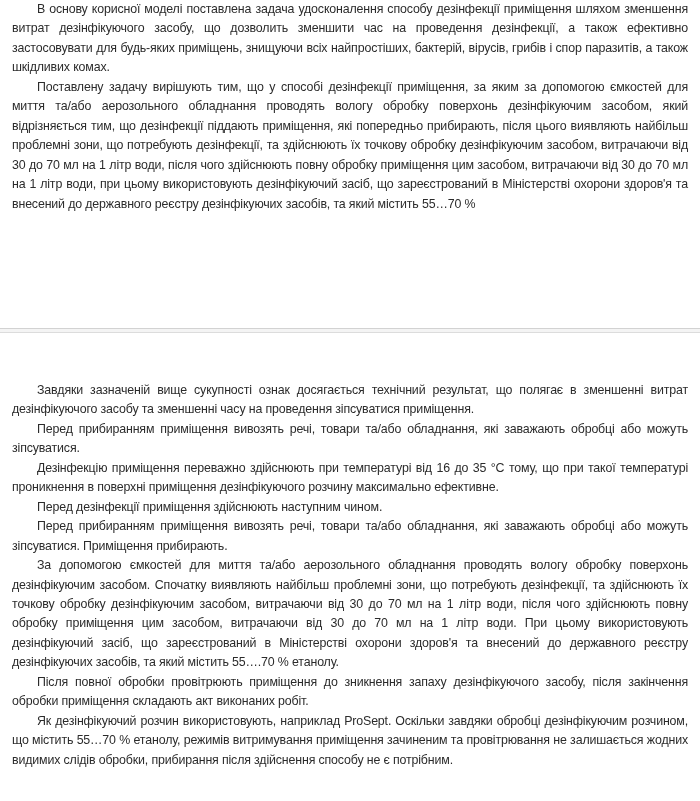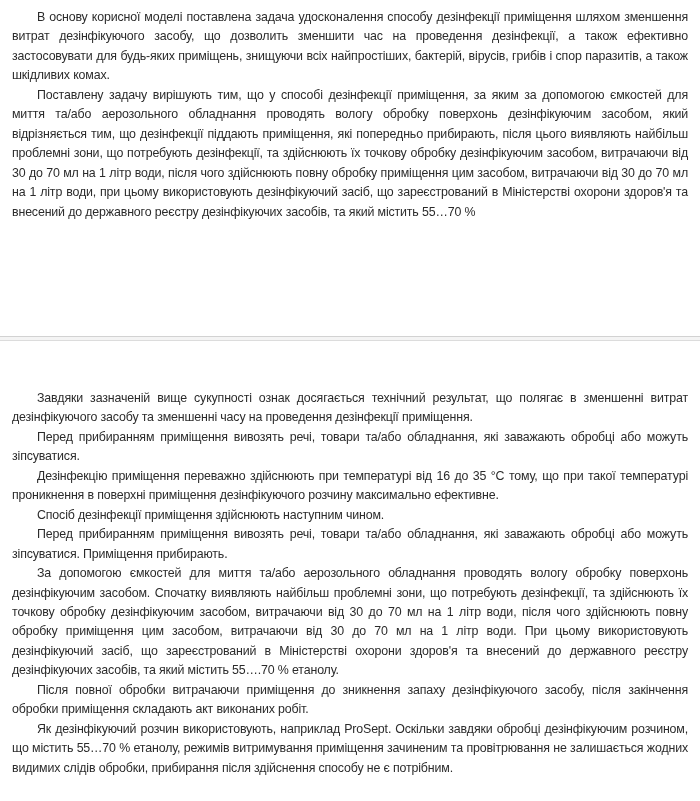--- a/index.html
+++ b/index.html
@@ -13,21 +13,21 @@
     font-family: "Liberation Sans", "DejaVu Sans", sans-serif;
     color: #2b2b2b;
     overflow: hidden;
     position: relative;
   }
   .page {
     box-sizing: border-box;
     padding: 0 12px;
   }
   #page-one {
-    padding-top: 8px;
+    padding-top: 0;
   }
   #page-two {
     padding-top: 3px;
   }
   .para {
     margin: 0;
     font-size: 12.4px;
     line-height: 19.45px;
     text-align: justify;
     text-indent: 25px;
@@ -87,21 +87,21 @@
 
 <div class="page-divider">
   <div class="rule-top"></div>
   <div class="rule-gap"></div>
   <div class="rule-bottom"></div>
 </div>
 
 <div id="page-break-spacer-bottom"></div>
 
 <div class="page" id="page-two">
-  <p class="para">Завдяки зазначеній вище сукупності ознак досягається технічний результат, що полягає в зменшенні витрат дезінфікуючого засобу та зменшенні часу на проведення дезінфекції приміщення.</p>
+  <p class="para">Завдяки зазначеній вище сукупності ознак досягається технічний результат, що полягає в зменшенні витрат дезінфікуючого засобу та зменшенні часу на проведення зіпсуватися приміщення.</p>
   <p class="para">Перед прибиранням приміщення вивозять речі, товари та/або обладнання, які заважають обробці або можуть зіпсуватися.</p>
   <p class="para">Дезінфекцію приміщення переважно здійснюють при температурі від 16 до 35 °С тому, що при такої температурі проникнення в поверхні приміщення дезінфікуючого розчину максимально ефективне.</p>
-  <p class="para">Спосіб дезінфекції приміщення здійснюють наступним чином.</p>
+  <p class="para">Перед дезінфекції приміщення здійснюють наступним чином.</p>
   <p class="para">Перед прибиранням приміщення вивозять речі, товари та/або обладнання, які заважають обробці або можуть зіпсуватися. Приміщення прибирають.</p>
   <p class="para">За допомогою ємкостей для миття та/або аерозольного обладнання проводять вологу обробку поверхонь дезінфікуючим засобом. Спочатку виявляють найбільш проблемні зони, що потребують дезінфекції, та здійснюють їх точкову обробку дезінфікуючим засобом, витрачаючи від 30 до 70 мл на 1 літр води, після чого здійснюють повну обробку приміщення цим засобом, витрачаючи від 30 до 70 мл на 1 літр води. При цьому використовують дезінфікуючий засіб, що зареєстрований в Міністерстві охорони здоров'я та внесений до державного реєстру дезінфікуючих засобів, та який містить 55….70 % етанолу.</p>
-  <p class="para">Після повної обробки витрачаючи приміщення до зникнення запаху дезінфікуючого засобу, після закінчення обробки приміщення складають акт виконаних робіт.</p>
+  <p class="para">Після повної обробки провітрюють приміщення до зникнення запаху дезінфікуючого засобу, після закінчення обробки приміщення складають акт виконаних робіт.</p>
   <p class="para">Як дезінфікуючий розчин використовують, наприклад ProSept. Оскільки завдяки обробці дезінфікуючим розчином, що містить 55…70 % етанолу, режимів витримування приміщення зачиненим та провітрювання не залишається жодних видимих слідів обробки, прибирання після здійснення способу не є потрібним.</p>
 </div>
 
 </body></html>

